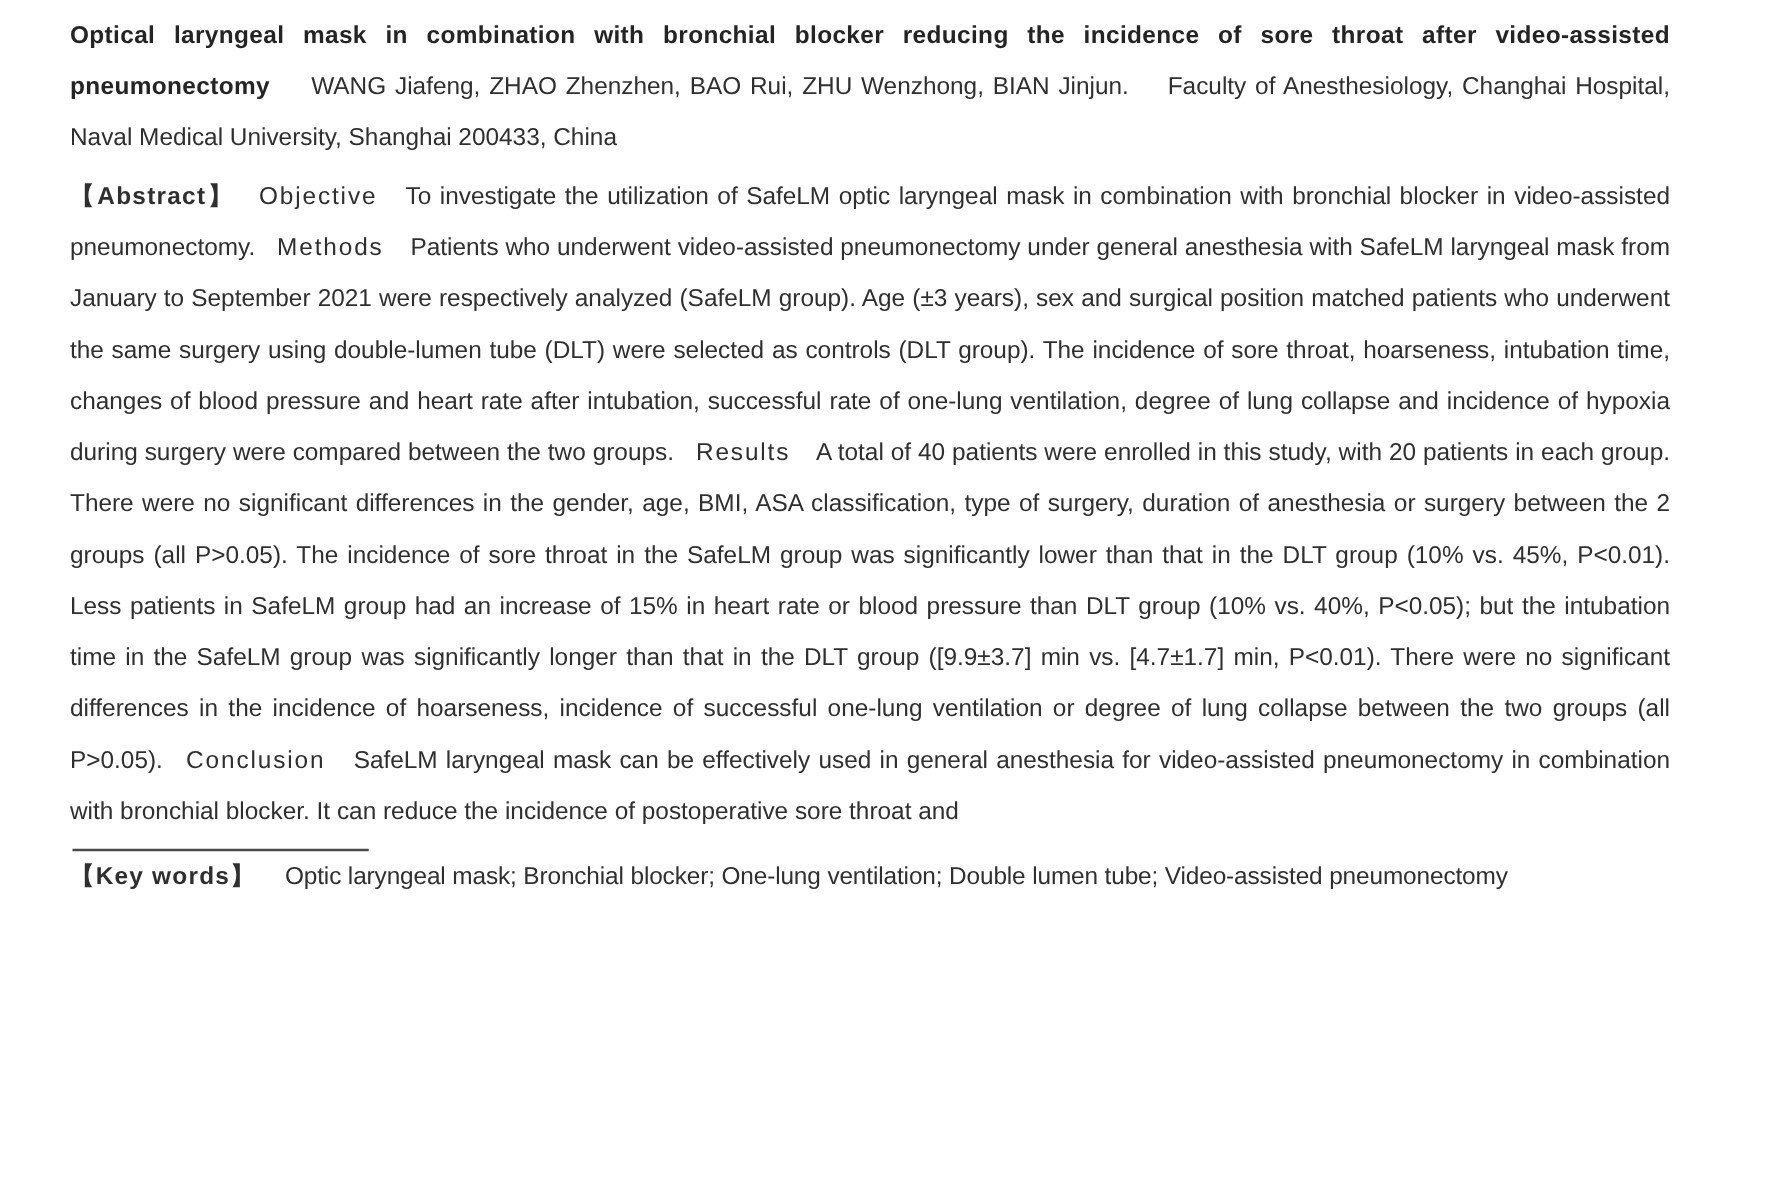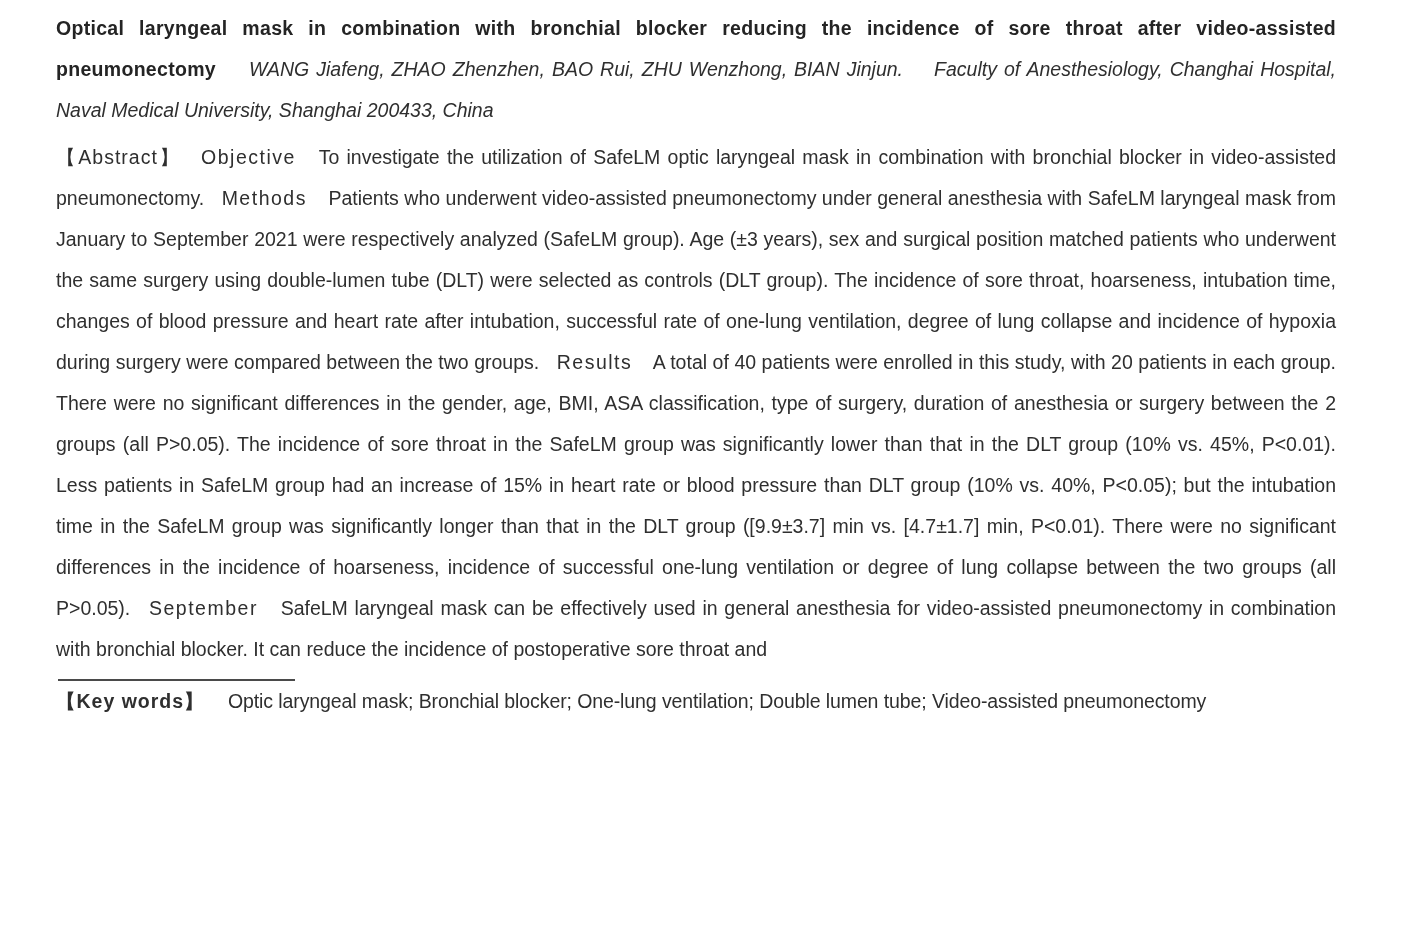--- a/index.html
+++ b/index.html
@@ -23,26 +23,26 @@
     width: 1280px;
   }
   p {
     margin: 0;
     font-size: 19.5px;
     line-height: 41px;
     text-align: justify;
     color: #2f2f2f;
   }
   .b { font-weight: bold; color: #242424; }
-  .i { font-style: italic; }
+  .i { }
   .title-text { letter-spacing: 0.3px; }
   .authors-gap { margin-left: 26px; }
   .affil-gap { margin-left: 24px; }
   .tag {
-    font-weight: normal;
+    font-weight: bold;
     letter-spacing: 1px;
     margin-right: 12px;
   }
   .sec-label {
     font-weight: normal;
     letter-spacing: 1.5px;
     margin-left: 12px;
     margin-right: 16px;
   }
   .sec-label.first { margin-left: 0; }
@@ -75,21 +75,21 @@
 
 
     <p class="abstract-par">
       <span class="tag">【Abstract】</span>
       <span class="sec-label first">Objective</span>
       <span>To investigate the utilization of SafeLM optic laryngeal mask in combination with bronchial blocker in video-assisted pneumonectomy.</span>
       <span class="sec-label">Methods</span>
       <span>Patients who underwent video-assisted pneumonectomy under general anesthesia with SafeLM laryngeal mask from January to September 2021 were respectively analyzed (SafeLM group). Age (±3 years), sex and surgical position matched patients who underwent the same surgery using double-lumen tube (DLT) were selected as controls (DLT group). The incidence of sore throat, hoarseness, intubation time, changes of blood pressure and heart rate after intubation, successful rate of one-lung ventilation, degree of lung collapse and incidence of hypoxia during surgery were compared between the two groups.</span>
       <span class="sec-label">Results</span>
       <span>A total of 40 patients were enrolled in this study, with 20 patients in each group. There were no significant differences in the gender, age, BMI, ASA classification, type of surgery, duration of anesthesia or surgery between the 2 groups (all P&gt;0.05). The incidence of sore throat in the SafeLM group was significantly lower than that in the DLT group (10% vs. 45%, P&lt;0.01). Less patients in SafeLM group had an increase of 15% in heart rate or blood pressure than DLT group (10% vs. 40%, P&lt;0.05); but the intubation time in the SafeLM group was significantly longer than that in the DLT group ([9.9±3.7] min vs. [4.7±1.7] min, P&lt;0.01). There were no significant differences in the incidence of hoarseness, incidence of successful one-lung ventilation or degree of lung collapse between the two groups (all P&gt;0.05).</span>
-      <span class="sec-label">September</span>
+      <span class="sec-label">Conclusion</span>
       <span>SafeLM laryngeal mask can be effectively used in general anesthesia for video-assisted pneumonectomy in combination with bronchial blocker. It can reduce the incidence of postoperative sore throat and</span>
     </p>
 
     <div class="footnote-rule"></div>
 
 
     <p class="keywords">
       <span class="kw-tag">【Key words】</span>
       <span>Optic laryngeal mask; Bronchial blocker; One-lung ventilation; Double lumen tube; Video-assisted pneumonectomy</span>
     </p>

